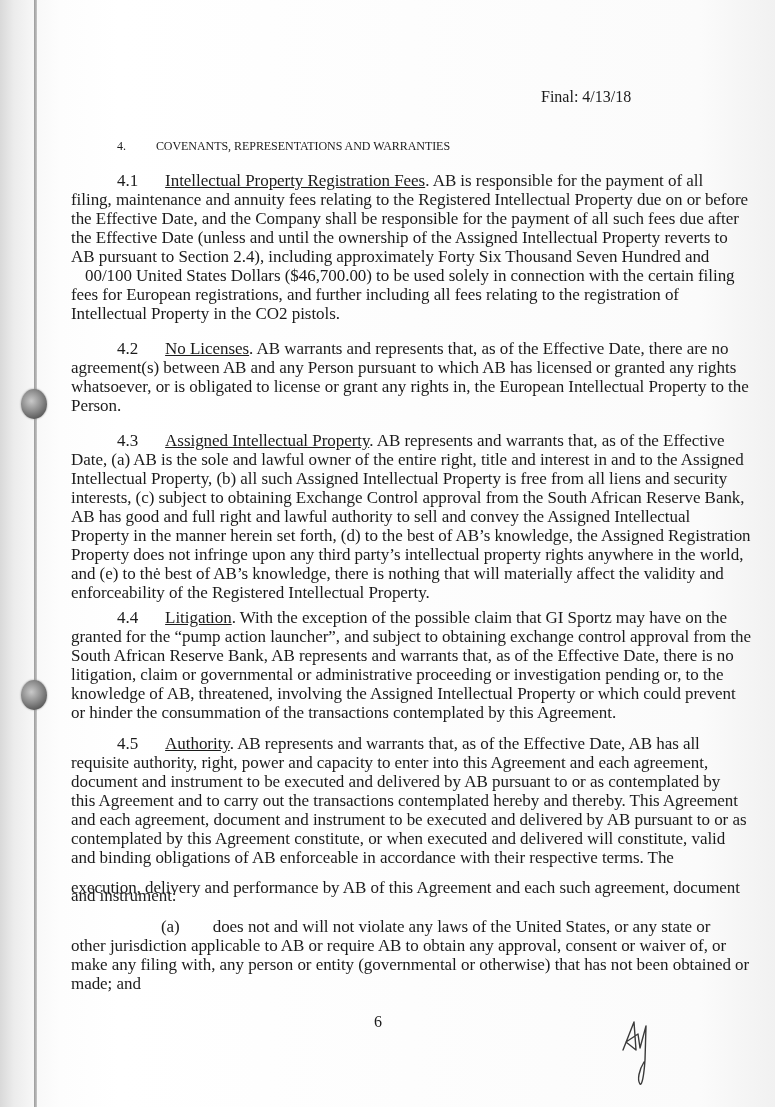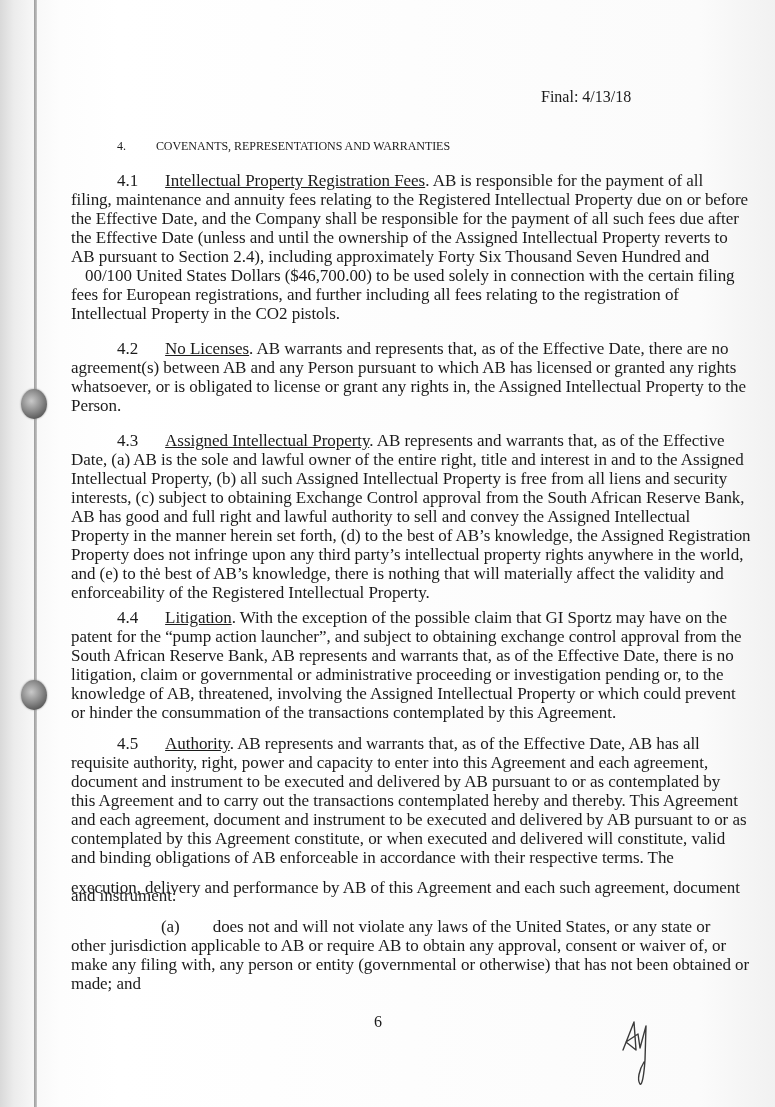--- a/index.html
+++ b/index.html
@@ -64,21 +64,21 @@
   <div class="line" style="left:85px; top:266px;">00/100 United States Dollars ($46,700.00) to be used solely in connection with the certain filing</div>
   <div class="line" style="left:71px; top:285px;">fees for European registrations, and further including all fees relating to the registration of</div>
   <div class="line" style="left:71px; top:304px;">Intellectual Property in the CO2 pistols.</div>
 </div>
 
 <div>
   <div class="line" style="left:117px; top:339px;">
     <span>4.2</span><span style="display:inline-block;width:27px;"></span><span class="u">No Licenses</span><span>.  AB warrants and represents that, as of the Effective Date, there are no</span>
   </div>
   <div class="line" style="left:71px; top:358px;">agreement(s) between AB and any Person pursuant to which AB has licensed or granted any rights</div>
-  <div class="line" style="left:71px; top:377px;">whatsoever, or is obligated to license or grant any rights in, the Assigned Intellectual Property to the</div>
+  <div class="line" style="left:71px; top:377px;">whatsoever, or is obligated to license or grant any rights in, the European Intellectual Property to the</div>
   <div class="line" style="left:71px; top:396px;">Person.</div>
 </div>
 
 <div>
   <div class="line" style="left:117px; top:431px;">
     <span>4.3</span><span style="display:inline-block;width:27px;"></span><span class="u">Assigned Intellectual Property</span><span>.   AB represents and warrants that, as of the Effective</span>
   </div>
   <div class="line" style="left:71px; top:450px;">Date, (a) AB is the sole and lawful owner of the entire right, title and interest in and to the Assigned</div>
   <div class="line" style="left:71px; top:469px;">Intellectual Property, (b) all such Assigned Intellectual Property is free from all liens and security</div>
   <div class="line" style="left:71px; top:488px;">interests, (c) subject to obtaining Exchange Control approval from the South African Reserve Bank,</div>
@@ -86,21 +86,21 @@
   <div class="line" style="left:71px; top:526px;">Property in the manner herein set forth, (d) to the best of AB’s knowledge, the Assigned Registration</div>
   <div class="line" style="left:71px; top:545px;">Property does not infringe upon any third party’s intellectual property rights anywhere in the world,</div>
   <div class="line" style="left:71px; top:564px;">and (e) to thė best of AB’s knowledge, there is nothing that will materially affect the validity and</div>
   <div class="line" style="left:71px; top:583px;">enforceability of the Registered Intellectual Property.</div>
 </div>
 
 <div>
   <div class="line" style="left:117px; top:608px;">
     <span>4.4</span><span style="display:inline-block;width:27px;"></span><span class="u">Litigation</span><span>.  With the exception of the possible claim that GI Sportz may have on the</span>
   </div>
-  <div class="line" style="left:71px; top:627px;">patent for the “pump action launcher”, and subject to obtaining exchange control approval from the</div>
+  <div class="line" style="left:71px; top:627px;">granted for the “pump action launcher”, and subject to obtaining exchange control approval from the</div>
   <div class="line" style="left:71px; top:646px;">South African Reserve Bank, AB represents and warrants that, as of the Effective Date, there is no</div>
   <div class="line" style="left:71px; top:665px;">litigation, claim or governmental or administrative proceeding or investigation pending or, to the</div>
   <div class="line" style="left:71px; top:684px;">knowledge of AB, threatened, involving the Assigned Intellectual Property or which could prevent</div>
   <div class="line" style="left:71px; top:703px;">or hinder the consummation of the transactions contemplated by this Agreement.</div>
 </div>
 
 <div>
   <div class="line" style="left:117px; top:734px;">
     <span>4.5</span><span style="display:inline-block;width:27px;"></span><span class="u">Authority</span><span>.  AB represents and warrants that, as of the Effective Date, AB has all</span>
   </div>

